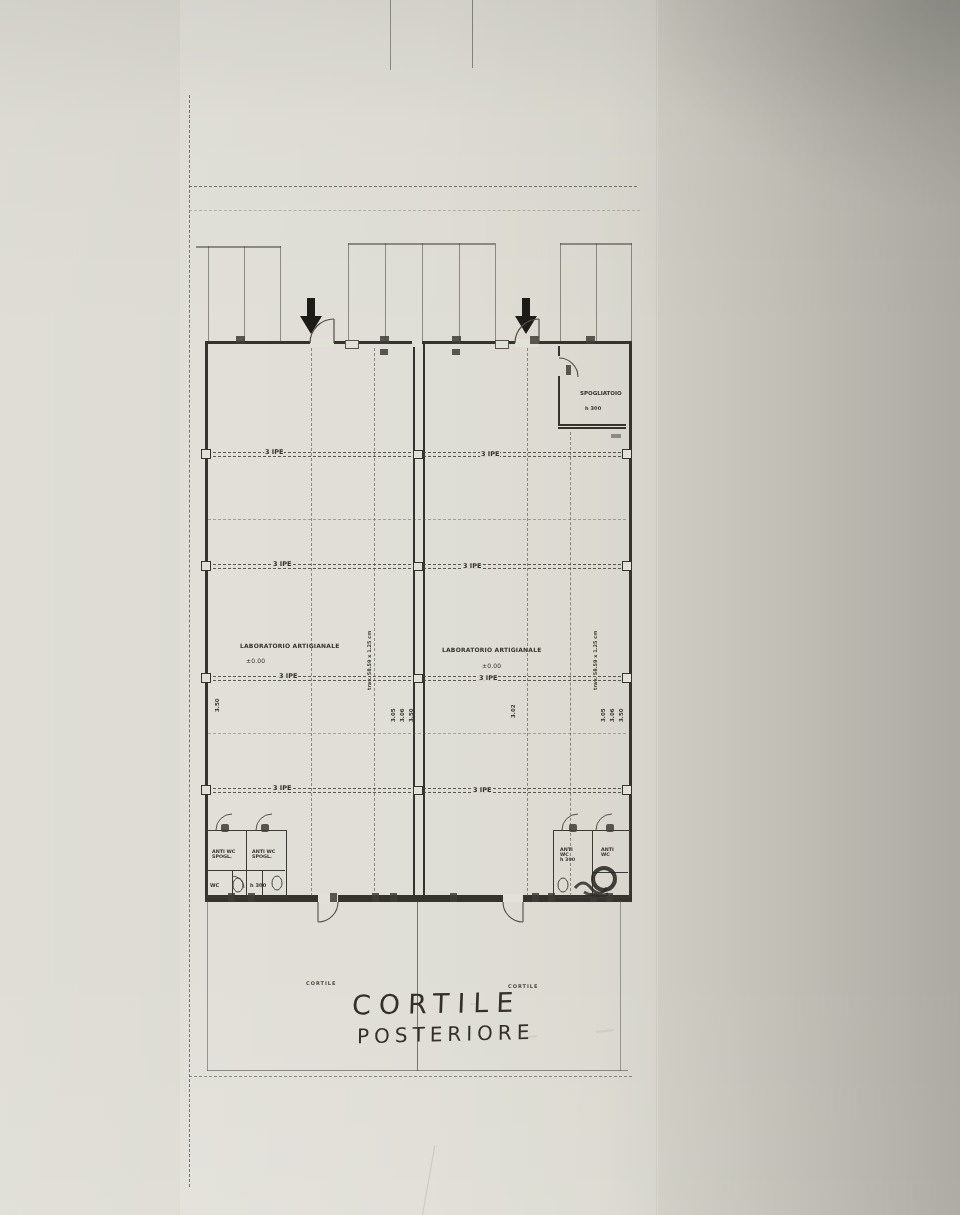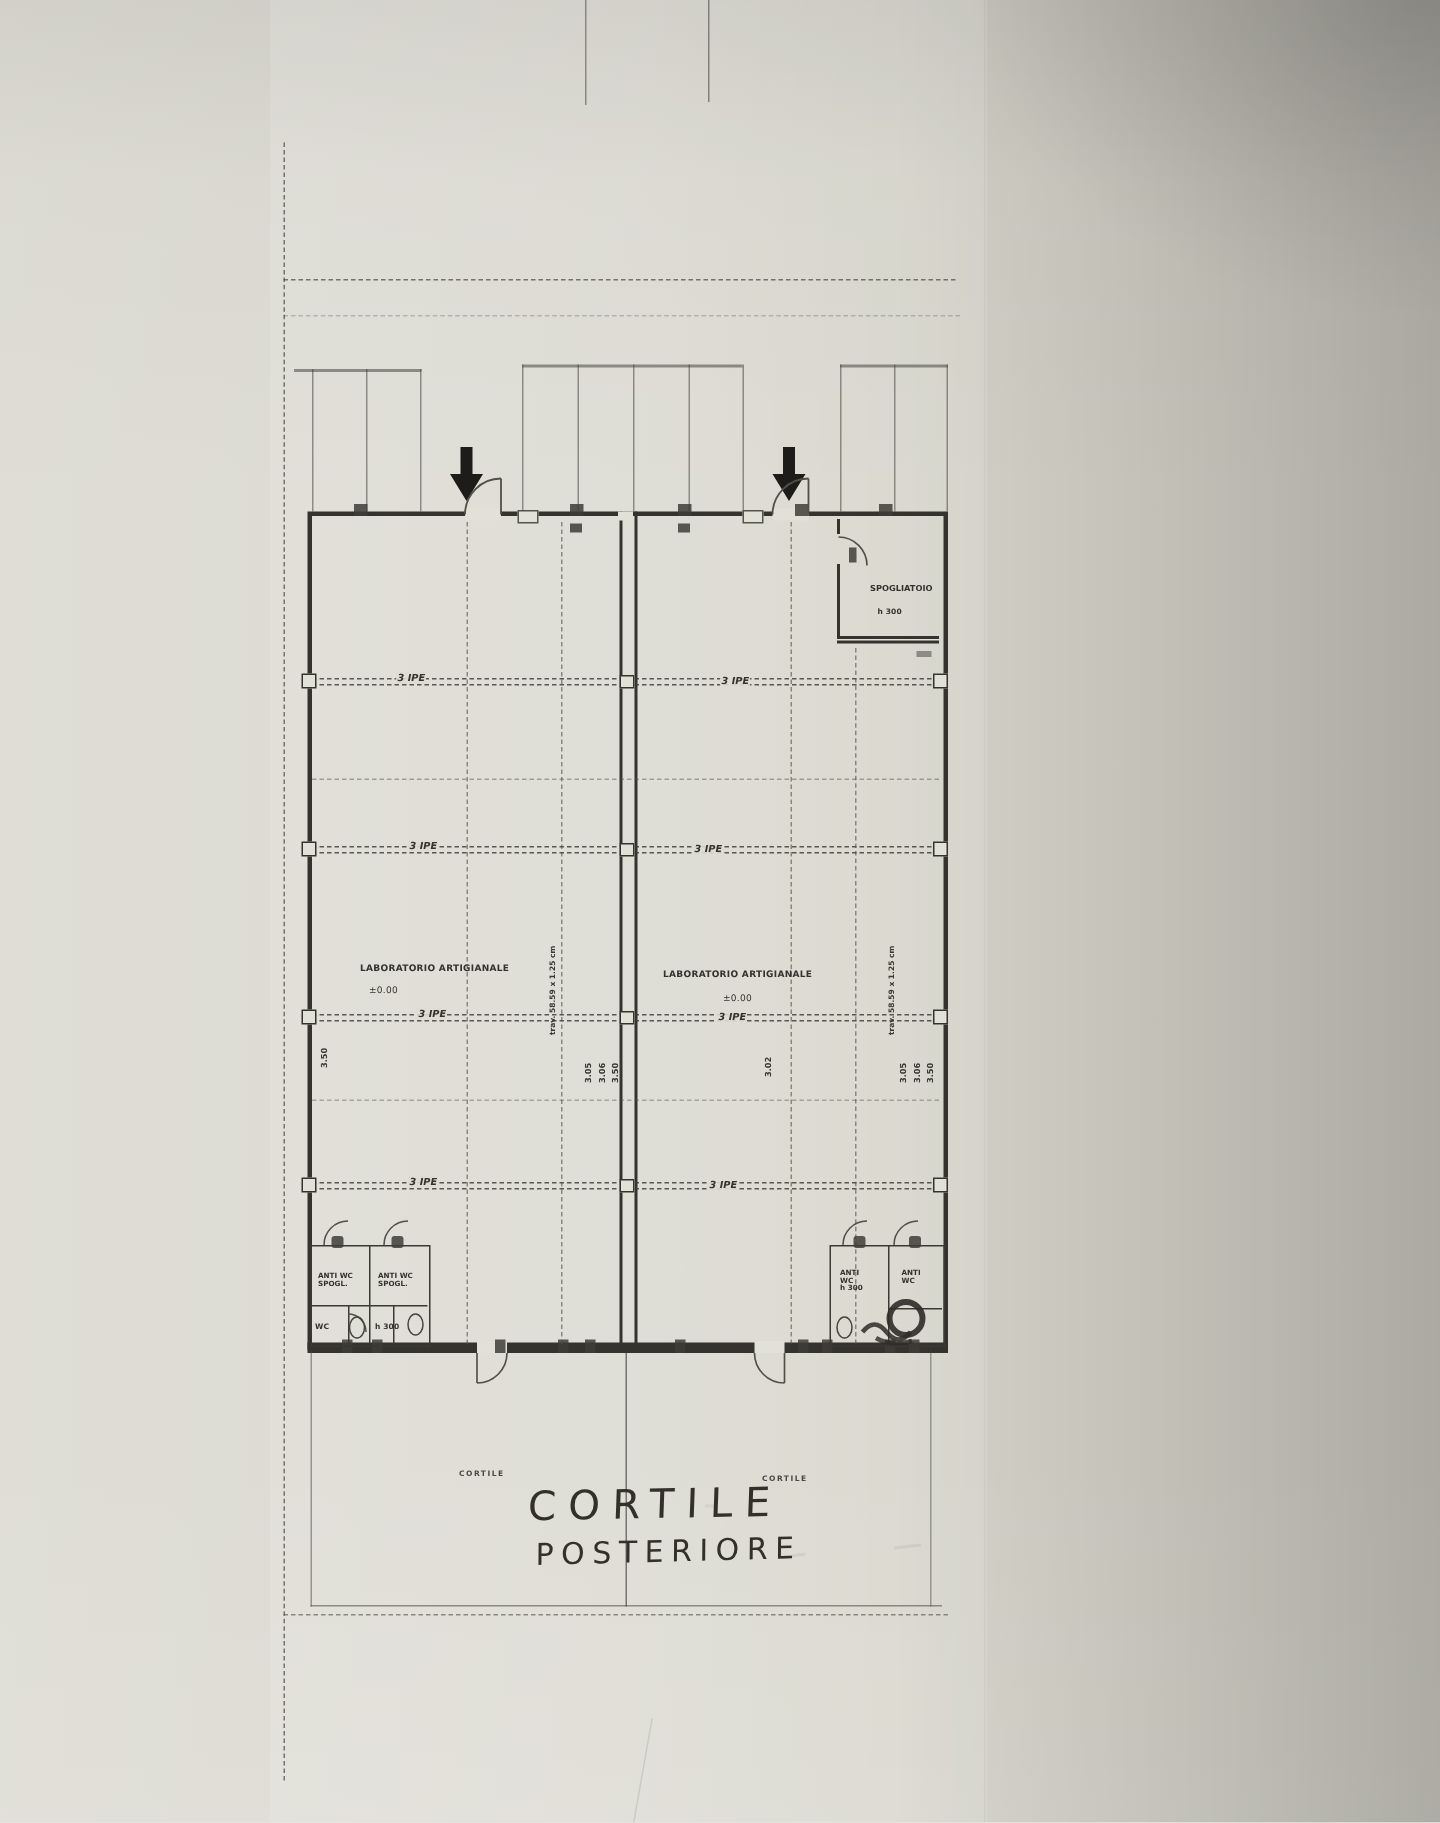--- a/index.html
+++ b/index.html
@@ -17,21 +17,21 @@
   .hline{position:absolute;height:0;border-top:1px solid rgba(70,69,63,0.55);}
   .vline{position:absolute;width:0;border-left:1px solid rgba(70,69,63,0.55);}
   .hdash{position:absolute;height:0;border-top:1.5px dashed rgba(80,79,71,0.75);}
   .vdash{position:absolute;width:0;border-left:1.5px dashed rgba(80,79,71,0.75);}
   .beam{position:absolute;height:3px;border-top:1.5px dashed rgba(64,63,57,0.85);border-bottom:1.5px dashed rgba(64,63,57,0.85);}
   .wallrect{position:absolute;border:3px solid #34332e;}
   .ink{background:#34332e;}
   .lbl{position:absolute;color:#33322d;font-weight:bold;white-space:nowrap;}
   .tiny{font-size:6px;letter-spacing:0.2px;}
   .micro{font-size:5px;letter-spacing:0.1px;}
-  .beamlbl{font-size:6.5px;background:rgba(222,220,211,0.9);padding:0 1px;font-style:italic;}
+  .beamlbl{font-size:6.5px;background:rgba(222,220,211,0.9);padding:0 1px;}
   .vtext{position:absolute;color:#3a3933;font-weight:bold;font-size:5.5px;transform:rotate(-90deg);transform-origin:0 0;white-space:nowrap;}
   .hand{position:absolute;color:#33302a;font-family:"DejaVu Sans",sans-serif;white-space:nowrap;}
   .tick{position:absolute;background:#3e3d37;opacity:0.85;}
   .gap{position:absolute;background:#e2e1d8;}
   svg.overlay{position:absolute;left:0;top:0;}
   .crease{position:absolute;background:rgba(50,50,45,0.12);}
 </style>
 </head>
 <body>
 

